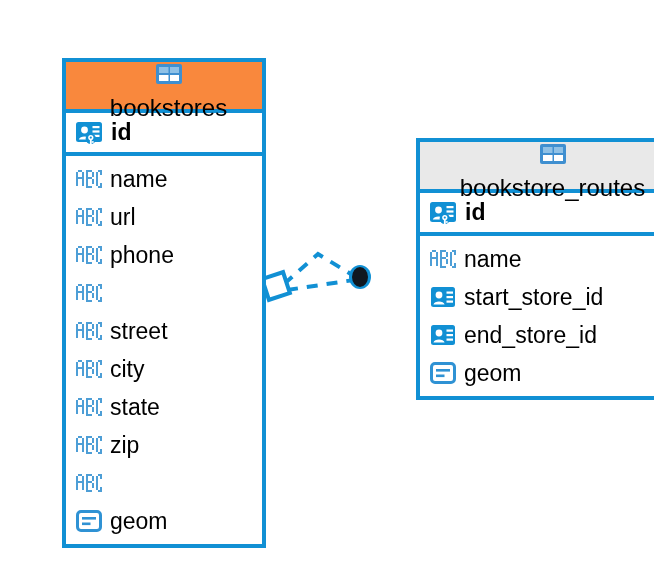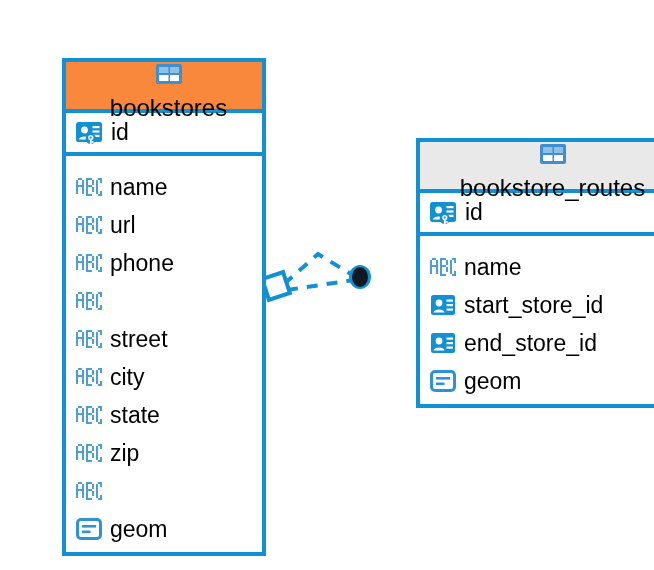--- a/index.html
+++ b/index.html
@@ -57,26 +57,26 @@
     box-sizing: border-box;
     height: 47px;
     padding-left: 9px;
     gap: 8px;
     border-top: 4px solid #1190d4;
     border-bottom: 4px solid #1190d4;
     background: #ffffff;
   }
   .pk-row .field-label {
     font-size: 23px;
-    font-weight: normal;
+    font-weight: bold;
     color: #000000;
     line-height: 1;
   }
 
-  .field-list { padding: 12px 0 4px 0; border-radius: 15px; }
+  .field-list { padding: 4px 0 4px 0; border-radius: 15px; }
 
   .field-row {
     display: flex;
     align-items: center;
     box-sizing: border-box;
     height: 38px;
     padding-left: 10px;
     gap: 8px;
     background: #ffffff;
   }

